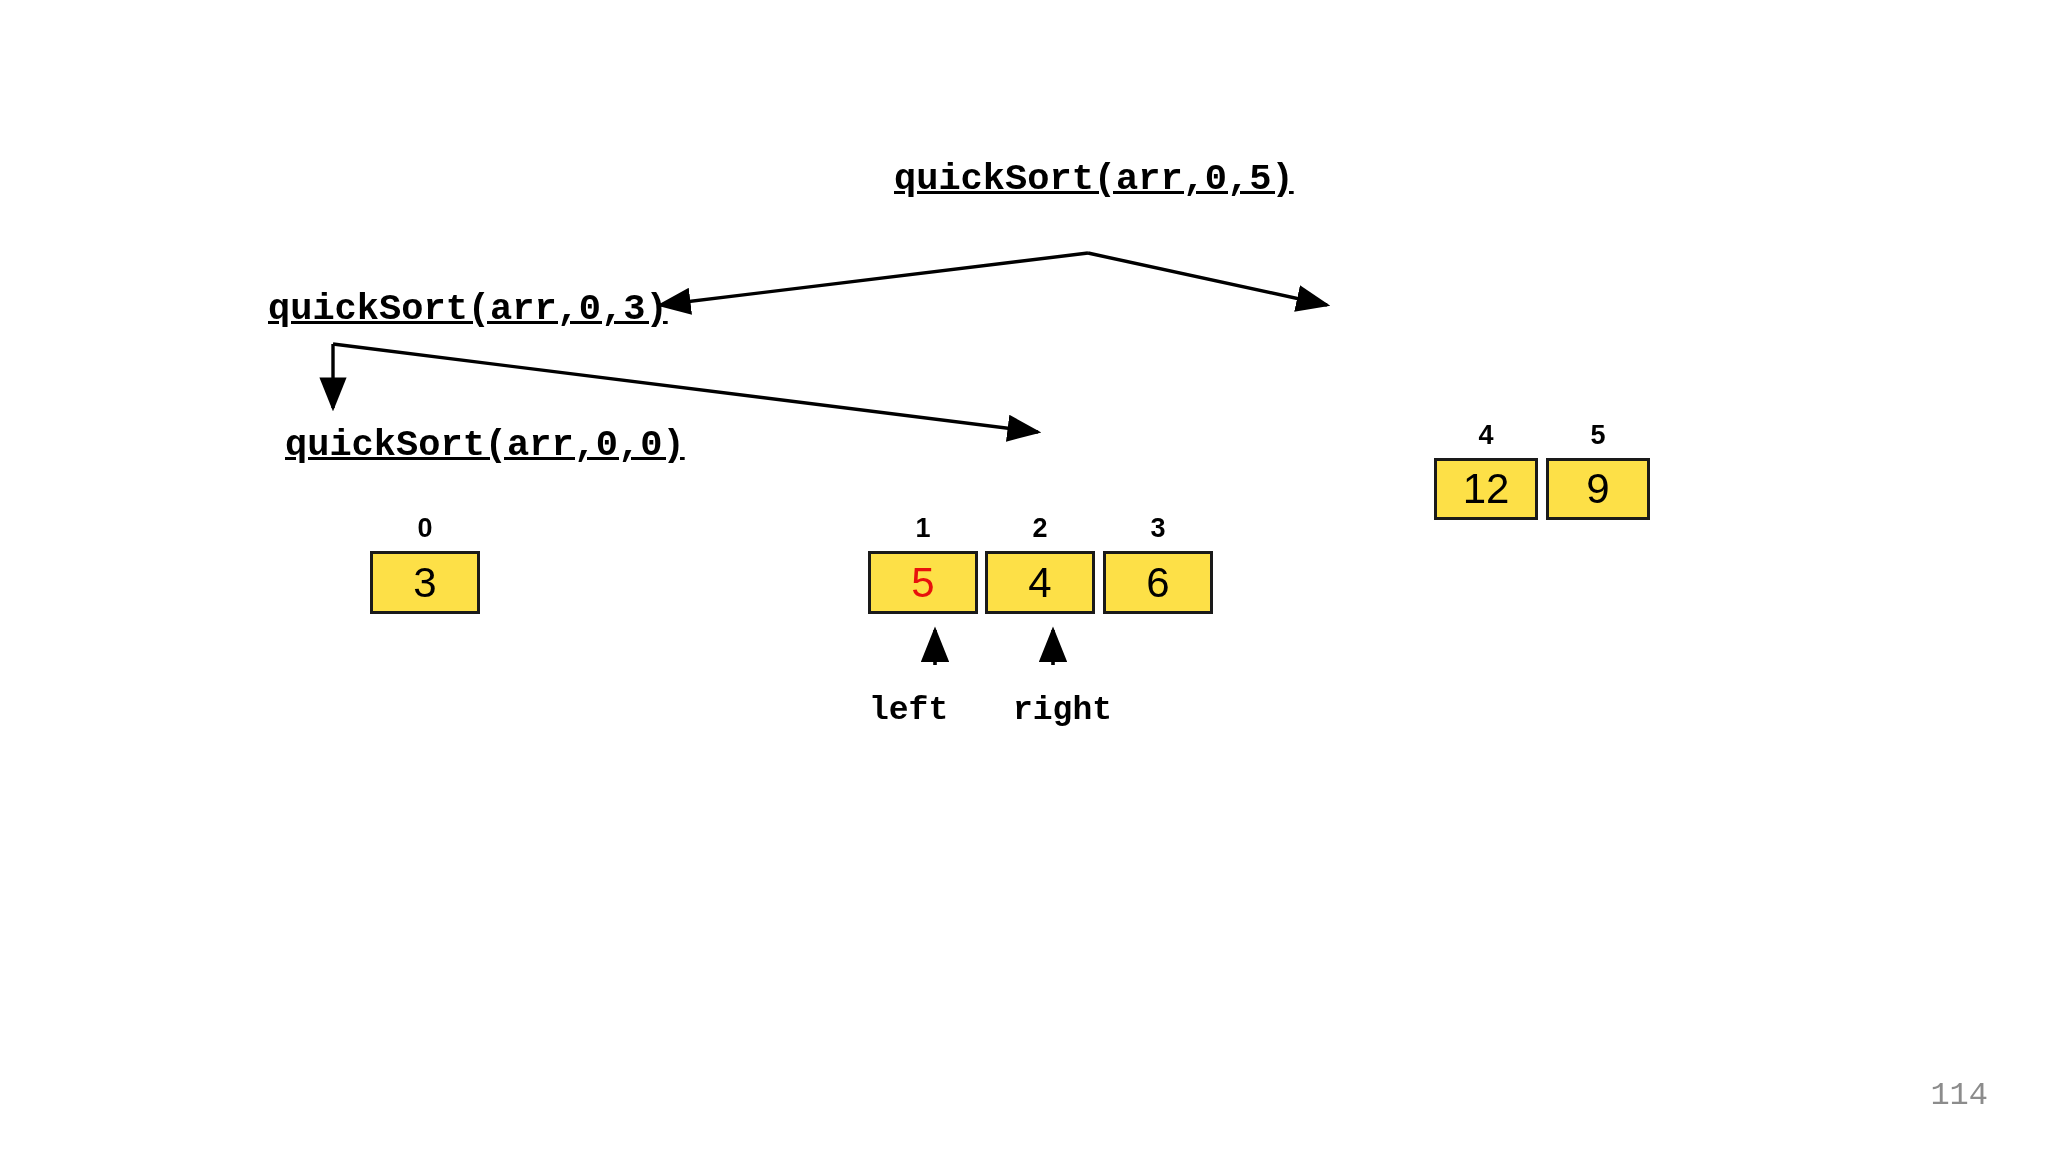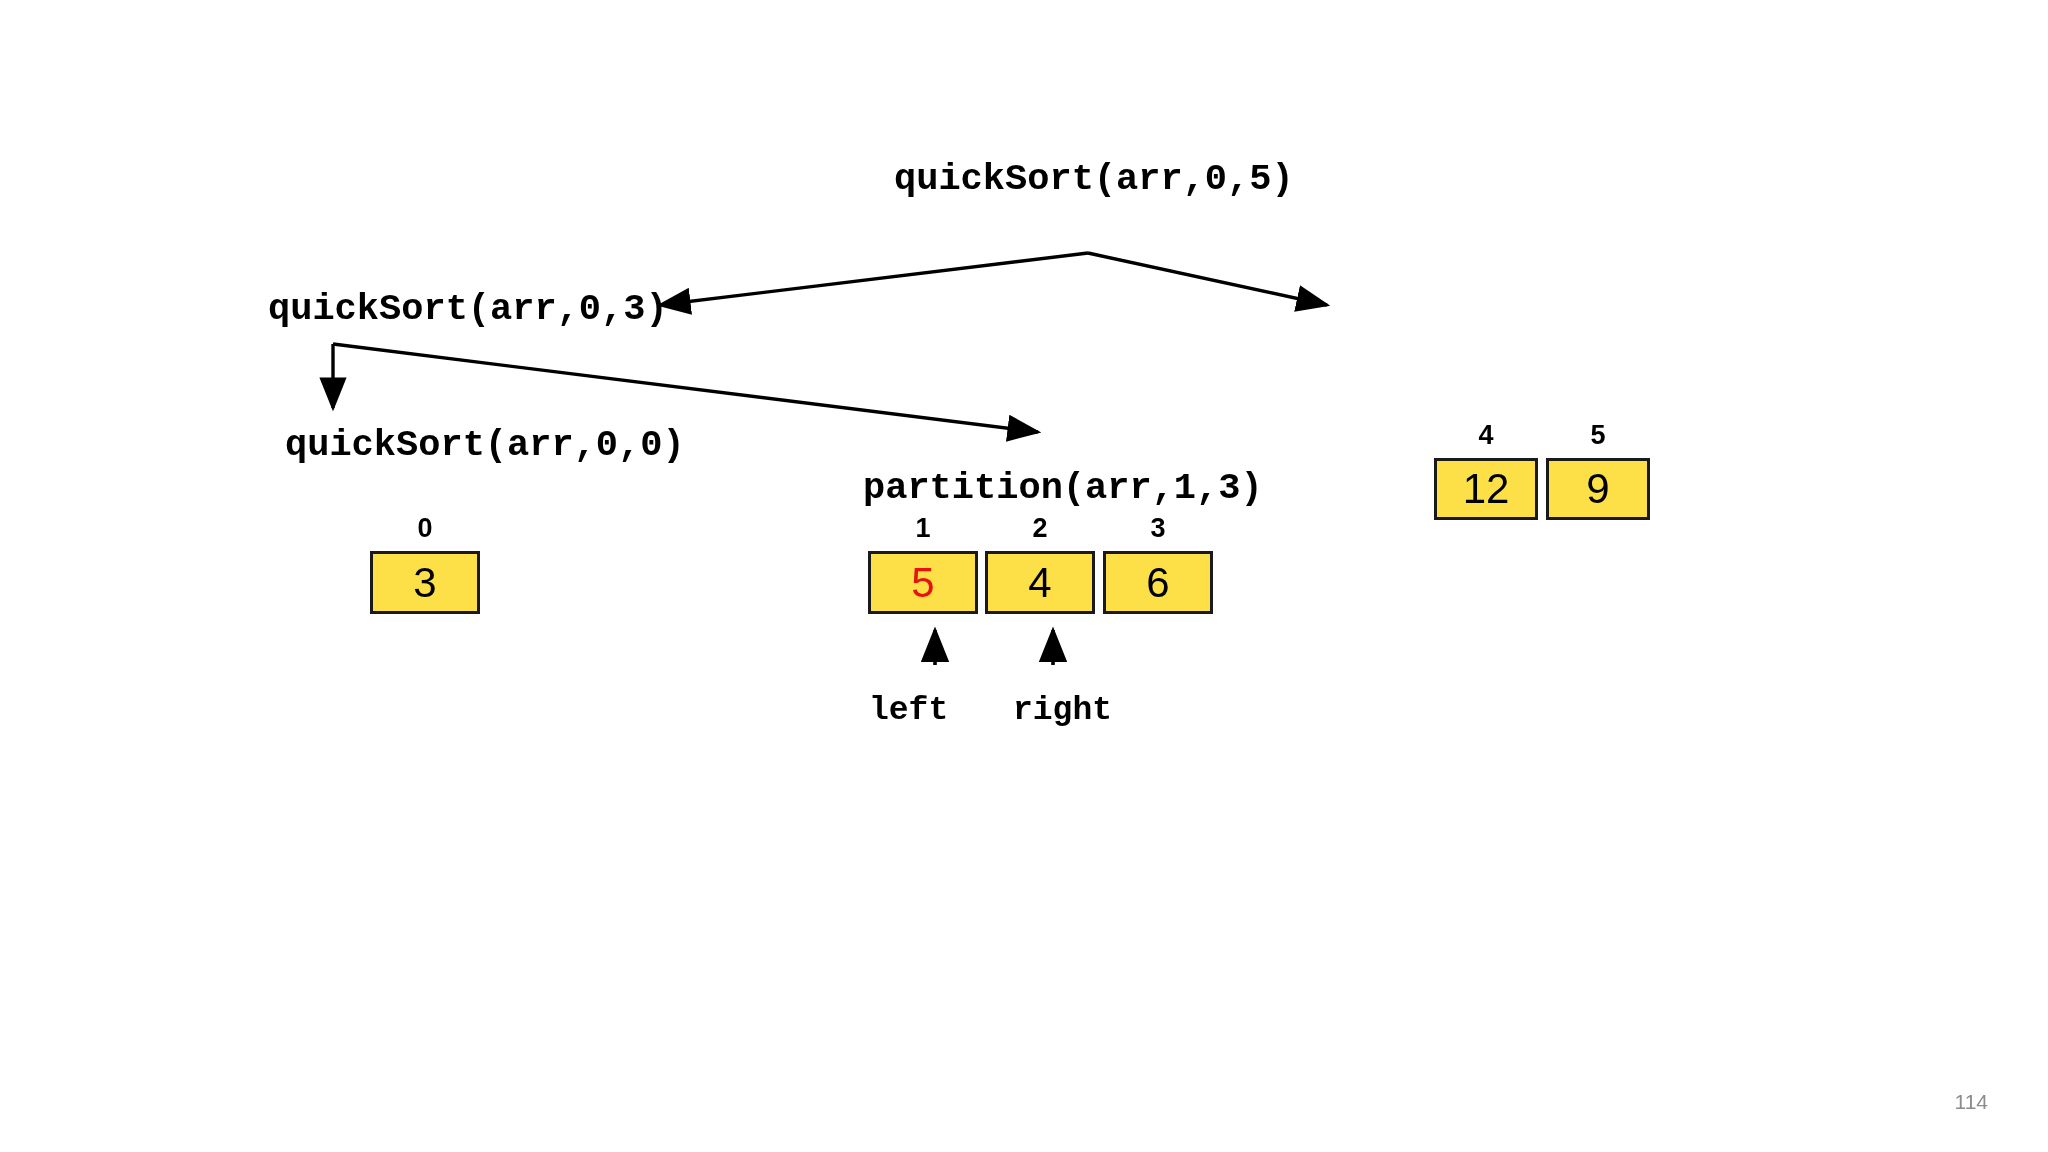--- a/index.html
+++ b/index.html
@@ -21,20 +21,21 @@
     position: absolute;
     font-family: "Liberation Mono", "DejaVu Sans Mono", monospace;
     font-weight: bold;
     color: #000000;
     white-space: pre;
     line-height: 1.18;
     letter-spacing: 0px;
   }
   .call-node {
     font-size: 37px;
+    text-decoration: underline;
   }
   .ptr-label {
     font-size: 33px;
   }
   .arrow-svg {
     position: absolute;
     left: 0;
     top: 0;
     width: 2048px;
     height: 1152px;
@@ -67,22 +68,22 @@
     font-size: 42px;
     color: #000000;
     line-height: 1;
   }
   .cell.red { color: #e8110c; }
   .gap { flex: 0 0 auto; }
   #page-number {
     position: absolute;
     right: 60px;
     bottom: 38px;
-    font-family: Liberation Sans, sans-serif;
-    font-size: 21px;
+    font-family: Liberation Mono, monospace;
+    font-size: 32px;
     color: #8c8c8c;
   }
 </style>
 </head>
 <body>
 
 <div id="slide">
 
   <svg class="arrow-svg" viewBox="0 0 2048 1152">
     <defs>
@@ -117,21 +118,20 @@
   </svg>
 
   <div class="mono-label call-node" style="left:894px; top:158px;">quickSort(arr,0,5)</div>
 
   <div class="mono-label call-node" style="left:268px; top:288px;">quickSort(arr,0,3)</div>
 
 
   <div class="mono-label call-node" style="left:285px; top:424px;">quickSort(arr,0,0)</div>
 
 
-  <div class="mono-label call-node" style="left:863px; top:467px;">partition(arr,1,3)</div>
 
   <div class="array-group" style="left:370px; top:515px;">
     <div class="idx-row">
       <div class="idx" style="width:110px;">0</div>
     </div>
     <div class="cell-row">
       <div class="cell" style="width:110px; height:63px;">3</div>
     </div>
   </div>
 

